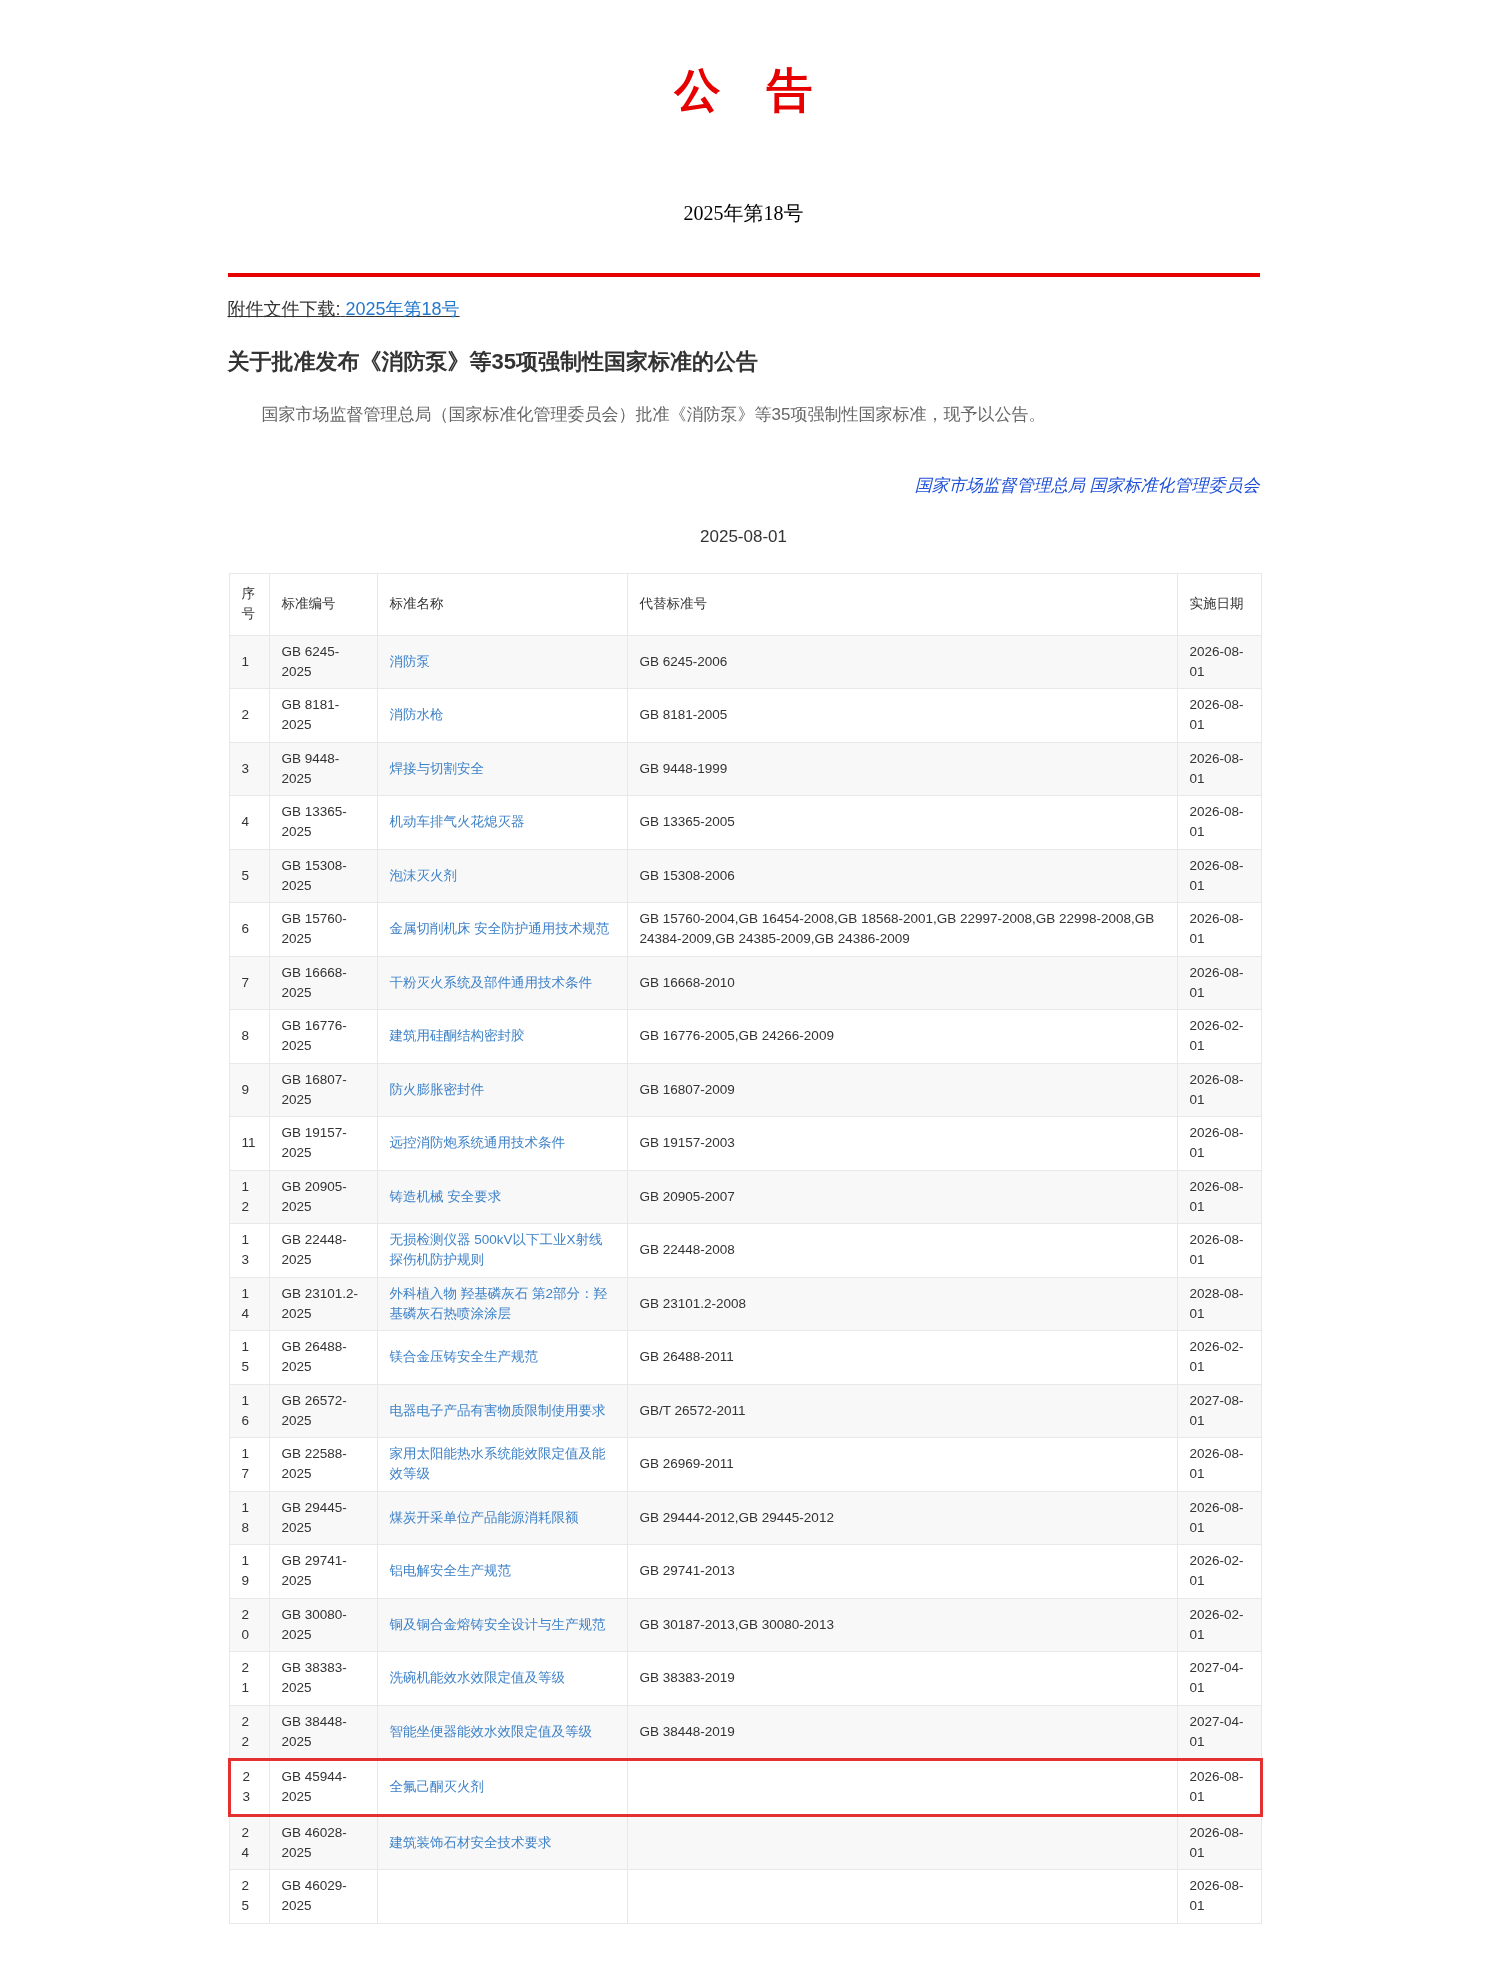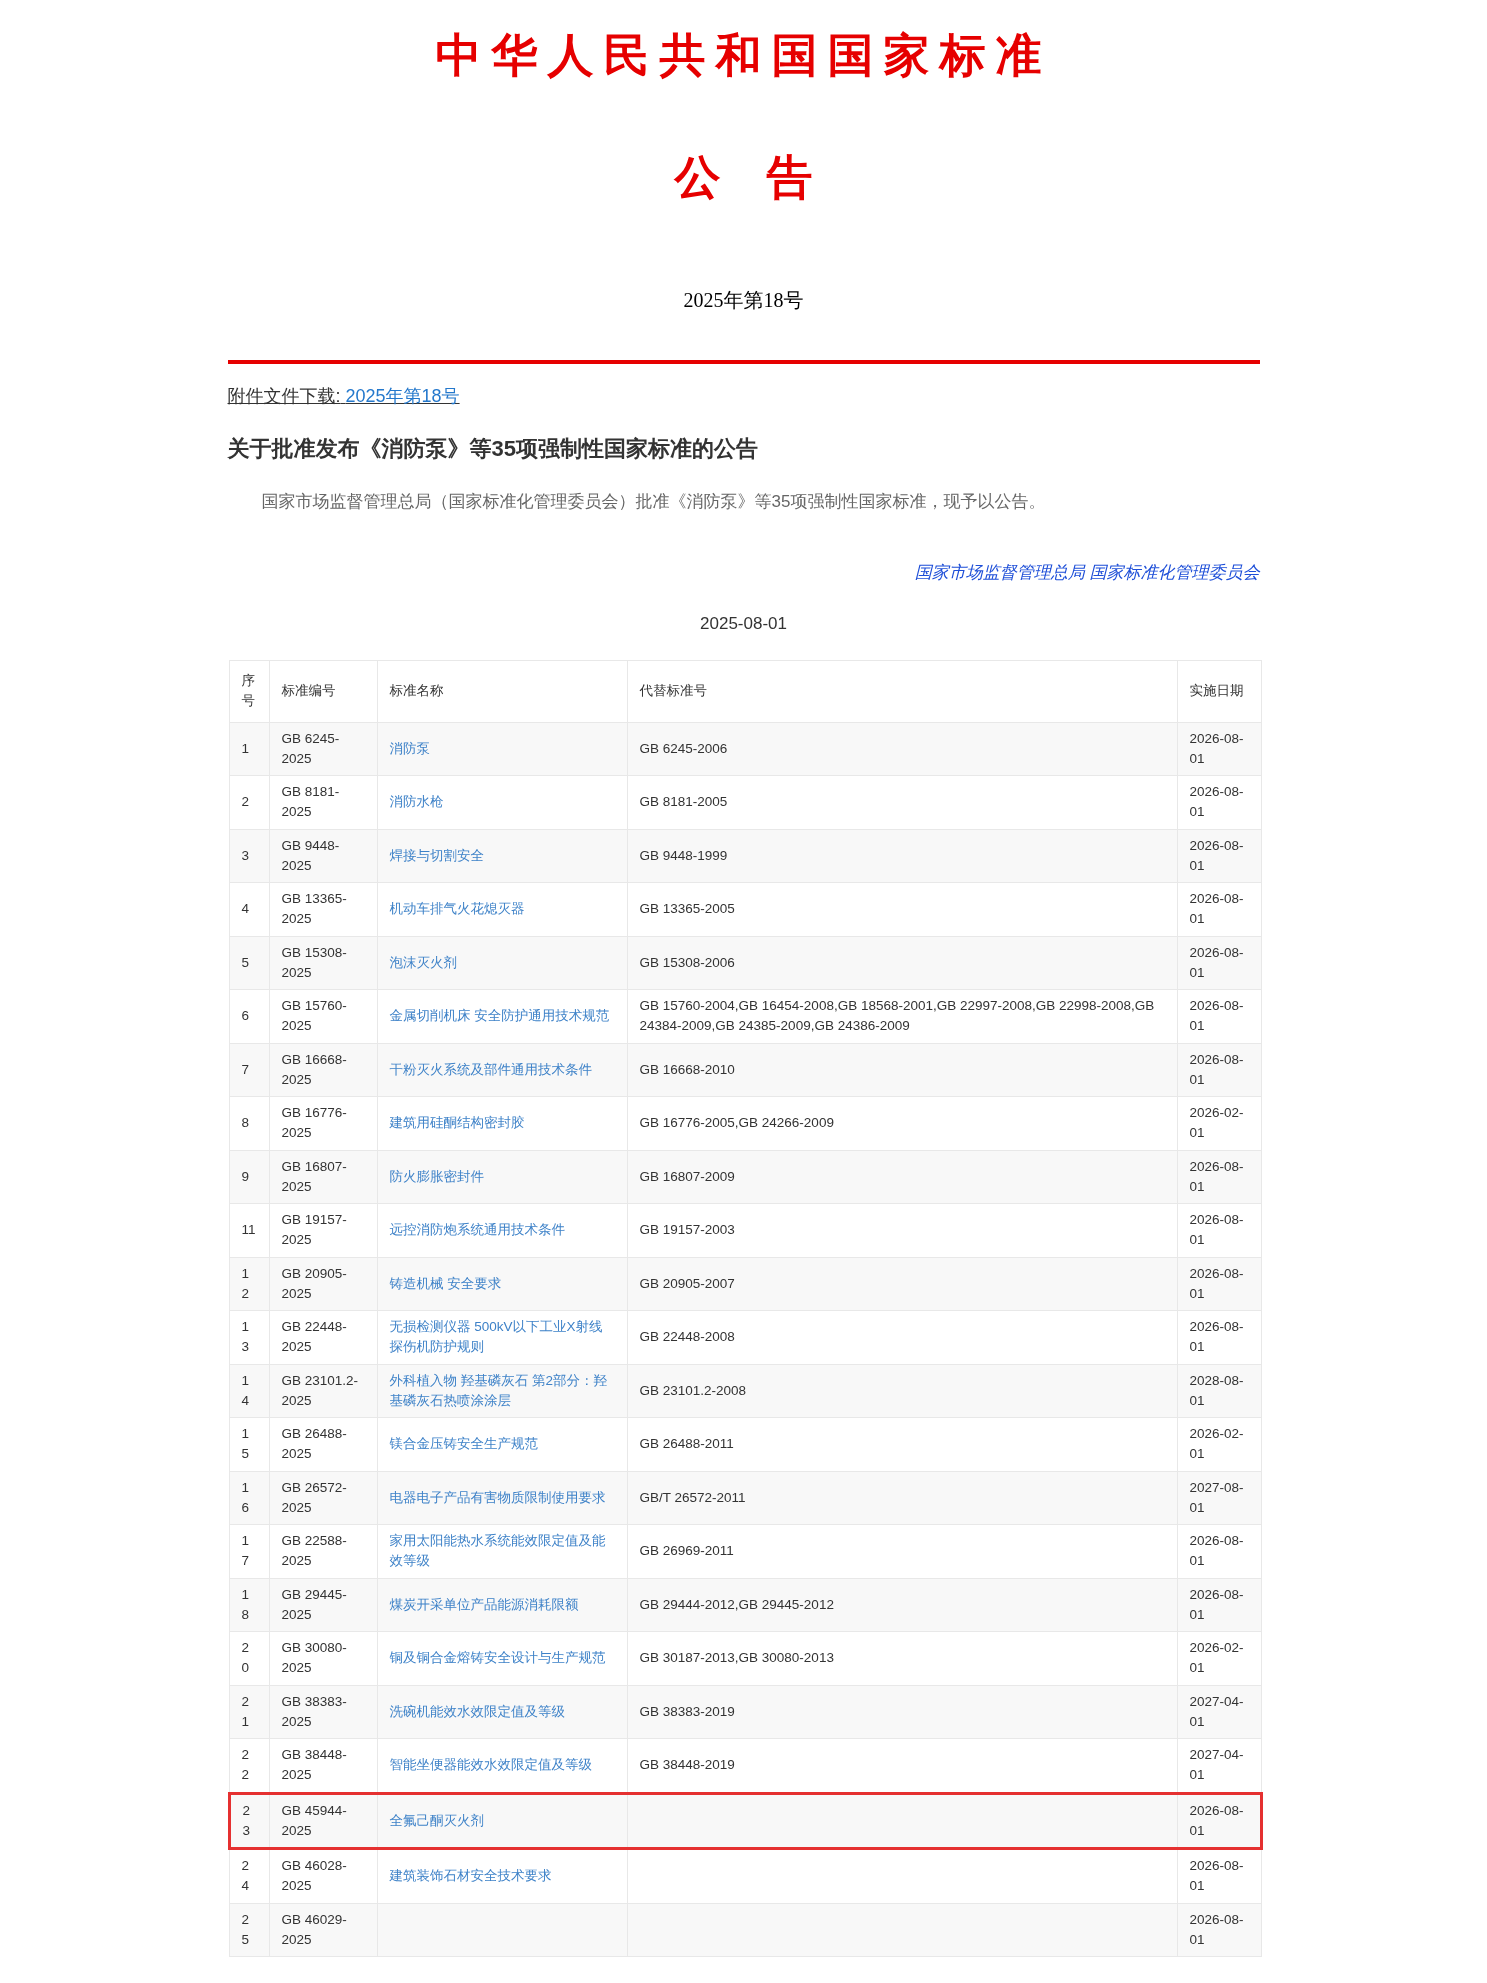--- a/index.html
+++ b/index.html
@@ -60,21 +60,20 @@
     border-bottom:3px solid var(--highlight-red);
   }
   table.standards tr.highlight td:first-child{border-left:3px solid var(--highlight-red);}
   table.standards tr.highlight td:last-child{border-right:3px solid var(--highlight-red);}
 </style>
 </head>
 <body>
 
 <div class="doc">
 
-  <h1 class="main-title">中华人民共和国国家标准</h1>
   <h1 class="sub-title">公　告</h1>
   <div class="issue-no">2025年第18号</div>
 
   <hr class="red-line">
 
   <div class="attachment">
     <span>附件文件下载:</span>
     <a href="#">2025年第18号</a>
   </div>
 
@@ -214,20 +213,27 @@
           <td>2026-08-01</td>
         </tr>
         <tr>
           <td>18</td>
           <td>GB 29445-2025</td>
           <td><a href="#" class="name-link">煤炭开采单位产品能源消耗限额</a></td>
           <td>GB 29444-2012,GB 29445-2012</td>
           <td>2026-08-01</td>
         </tr>
         <tr>
+          <td>19</td>
+          <td>GB 29741-2025</td>
+          <td><a href="#" class="name-link">铝电解安全生产规范</a></td>
+          <td>GB 29741-2013</td>
+          <td>2026-02-01</td>
+        </tr>
+        <tr>
           <td>20</td>
           <td>GB 30080-2025</td>
           <td><a href="#" class="name-link">铜及铜合金熔铸安全设计与生产规范</a></td>
           <td>GB 30187-2013,GB 30080-2013</td>
           <td>2026-02-01</td>
         </tr>
         <tr>
           <td>21</td>
           <td>GB 38383-2025</td>
           <td><a href="#" class="name-link">洗碗机能效水效限定值及等级</a></td>

